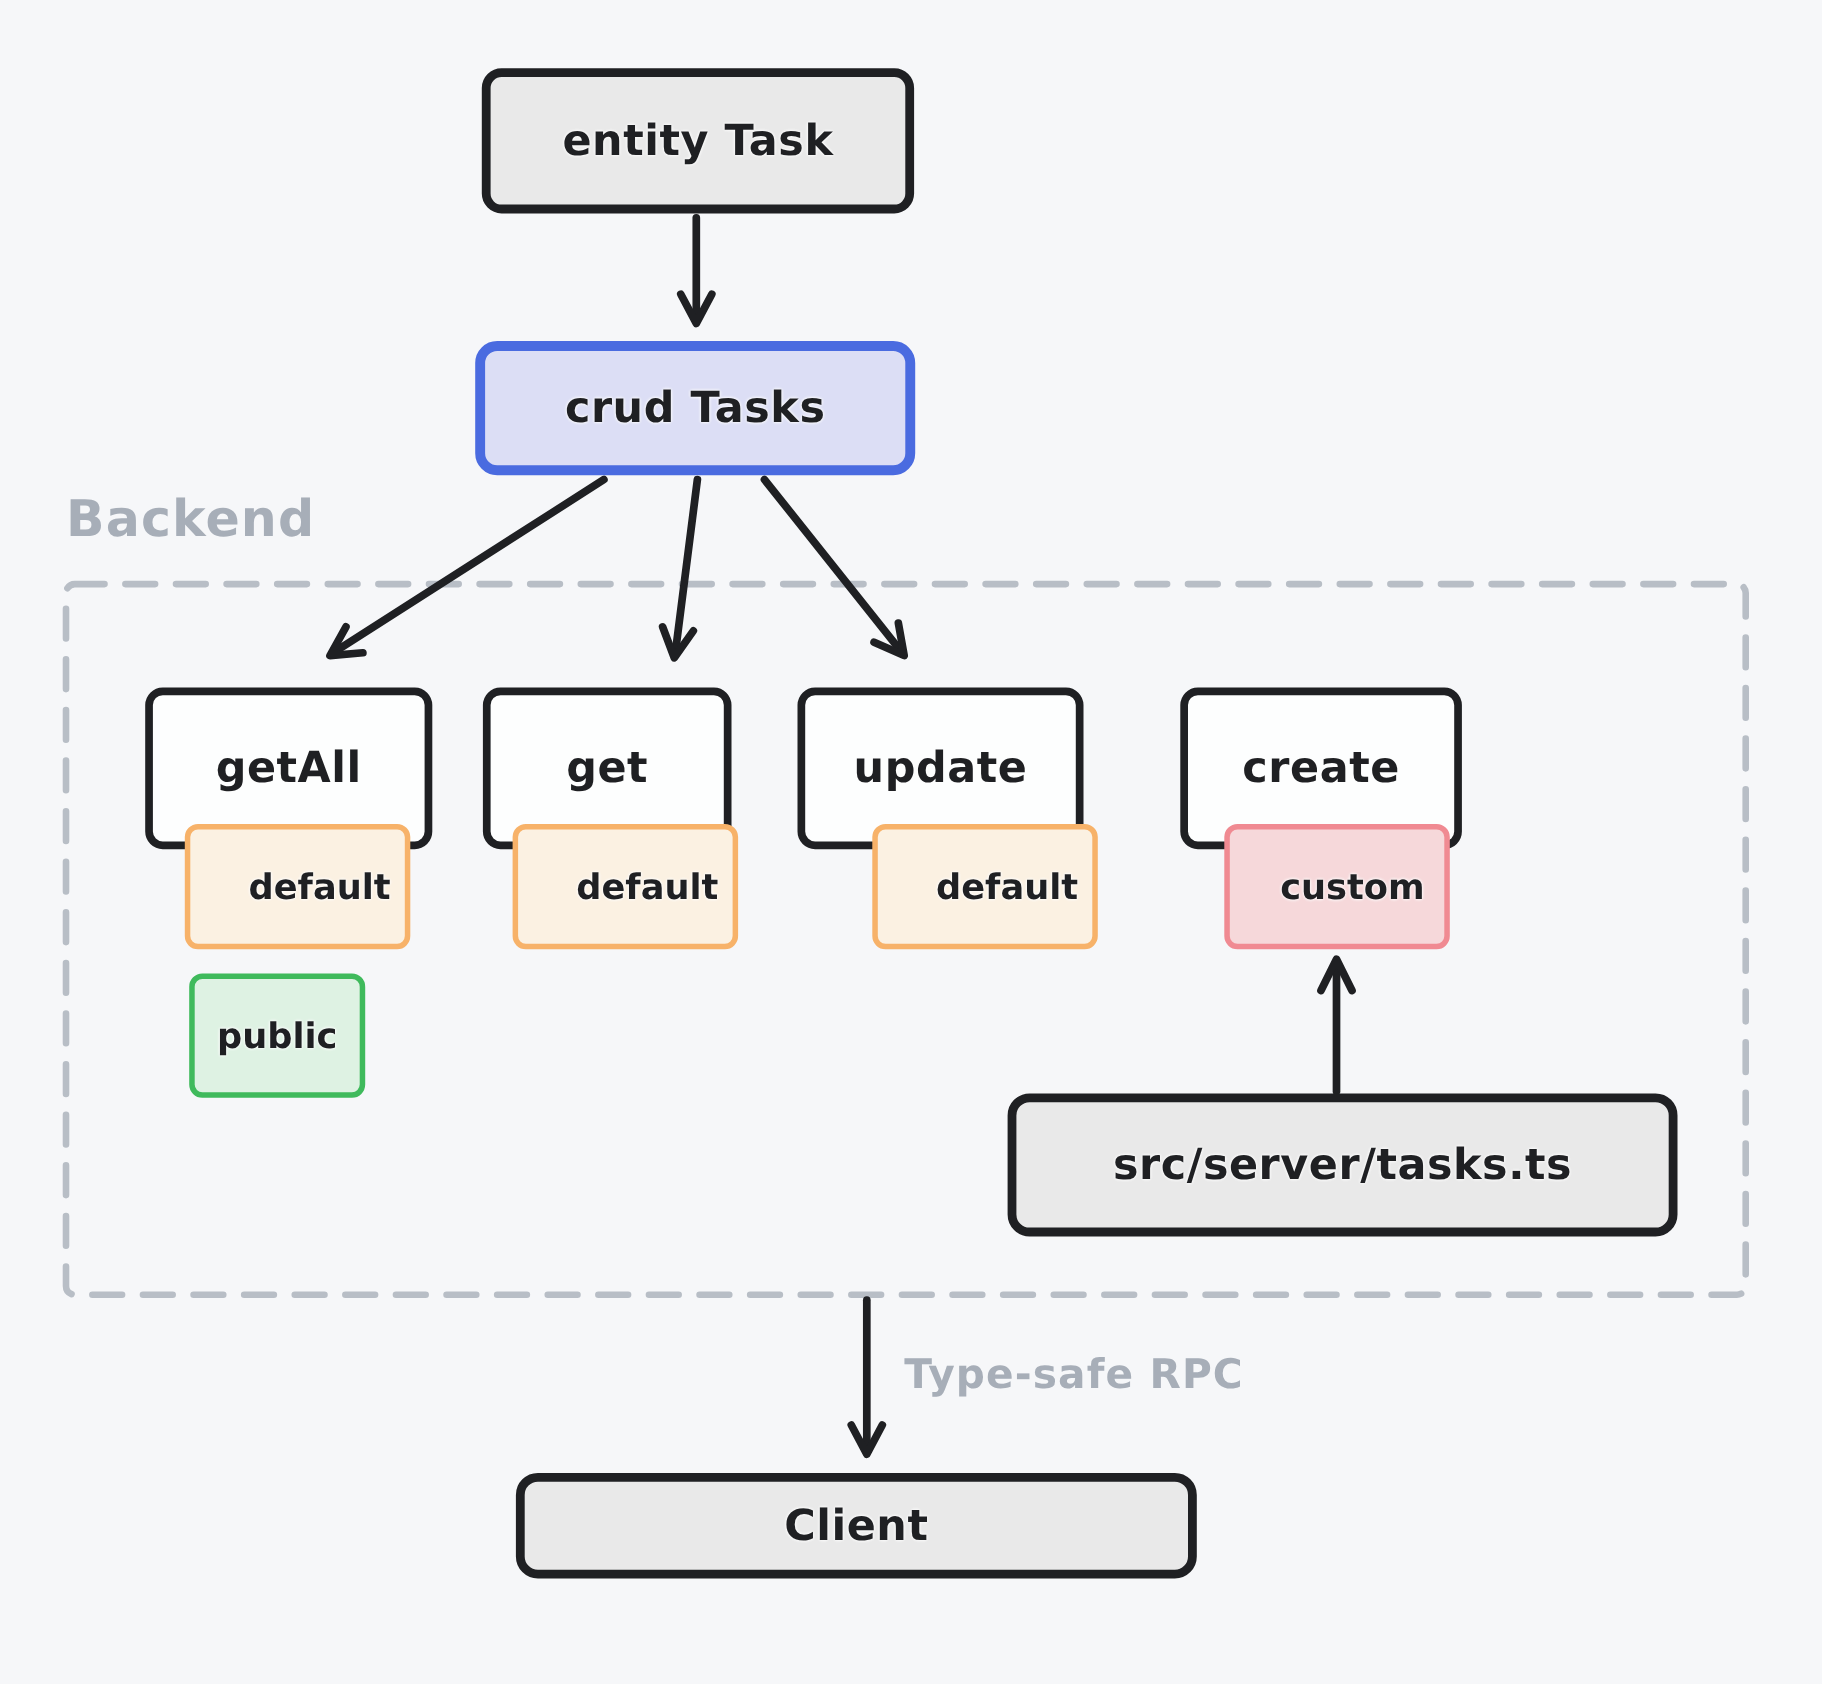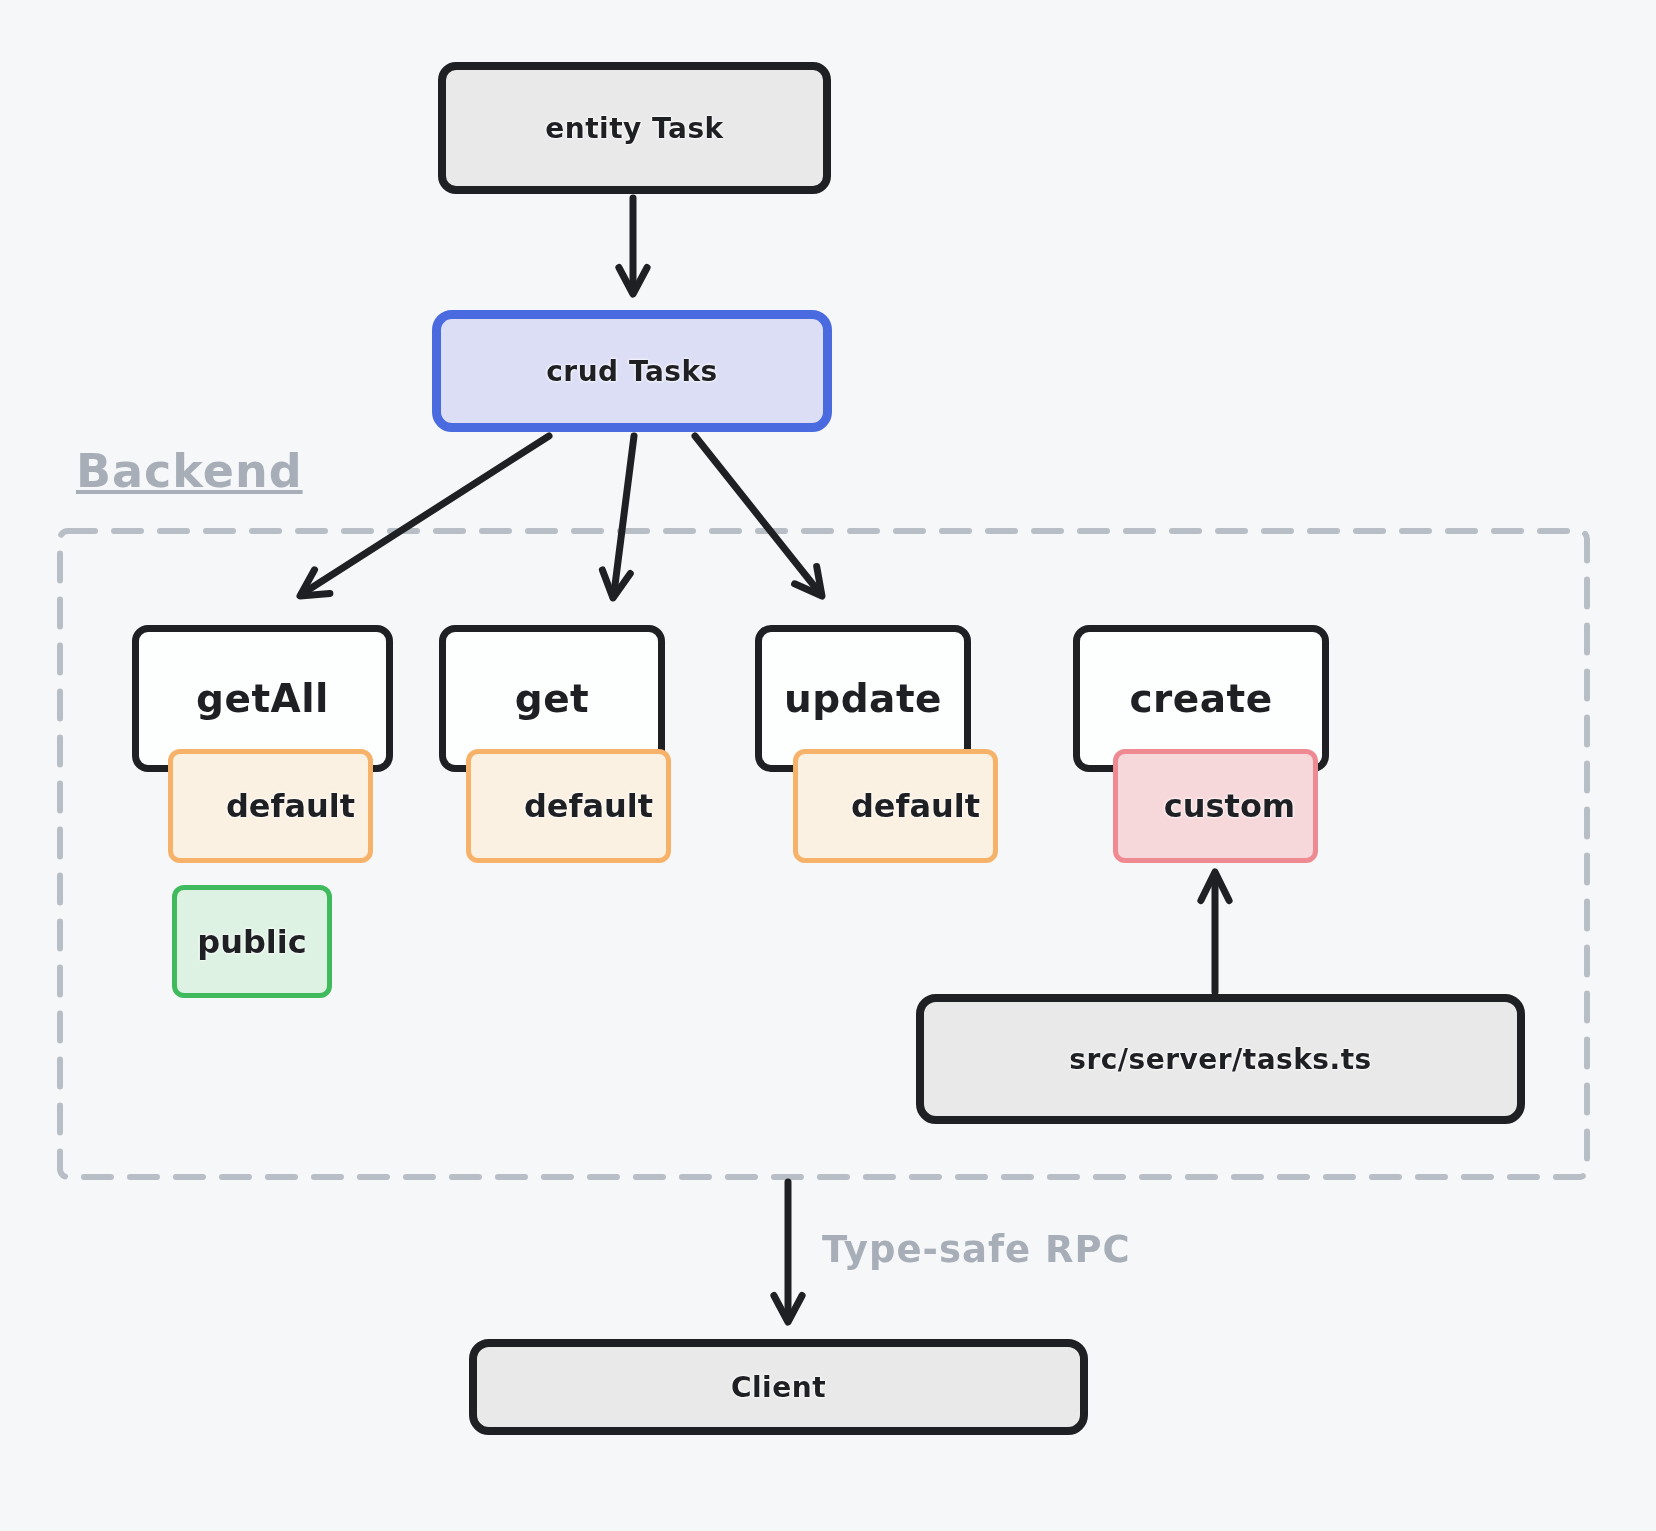--- a/index.html
+++ b/index.html
@@ -40,21 +40,21 @@
   }
   .node {
     position: absolute;
     display: flex;
     align-items: center;
     justify-content: center;
     text-align: center;
     background: var(--gray-fill);
     border: 8px solid var(--ink);
     border-radius: 18px;
-    font-size: 28px;
+    font-size: 39px;
     letter-spacing: 0.5px;
     text-shadow: 0 0 3px #fff, 0 0 3px #fff;
   }
   .node.white { background: var(--white-fill); border-width: 7px; border-radius: 16px; font-size: 39px; }
   .node.blue  { background: var(--blue-fill); border-color: var(--accent-blue); border-width: 9px; border-radius: 20px; }
   .chip {
     position: absolute;
     display: flex;
     align-items: center;
     justify-content: center;
@@ -66,38 +66,38 @@
   }
   .chip.orange { background: var(--orange-fill); border-color: var(--orange-border); padding-left: 40px; }
   .chip.pink   { background: var(--pink-fill);   border-color: var(--pink-border); }
   .chip.green  { background: var(--green-fill);  border-color: var(--green-border); }
 
   
   .n-entity { left: 438px; top: 62px;  width: 393px; height: 132px; }
   .n-crud   { left: 432px; top: 310px; width: 400px; height: 122px; }
   .n-getall { left: 132px; top: 625px; width: 261px; height: 147px; }
   .n-get    { left: 439px; top: 625px; width: 226px; height: 147px; }
-  .n-update { left: 755px; top: 625px; width: 216px; height: 147px; }
+  .n-update { left: 725px; top: 625px; width: 260px; height: 147px; }
   .n-create { left: 1073px; top: 625px; width: 256px; height: 147px; }
   .n-server { left: 916px; top: 994px; width: 609px; height: 130px; border-radius: 20px; }
   .n-client { left: 469px; top: 1339px; width: 619px; height: 96px; border-radius: 20px; }
 
   .c-getall-default { left: 168px;  top: 749px; width: 205px; height: 114px; }
   .c-get-default    { left: 466px;  top: 749px; width: 205px; height: 114px; }
   .c-update-default { left: 793px;  top: 749px; width: 205px; height: 114px; }
   .c-create-custom  { left: 1113px; top: 749px; width: 205px; height: 114px; padding-left: 28px; }
   .c-getall-public  { left: 172px;  top: 885px; width: 160px; height: 113px; }
 
   .region-label {
     position: absolute;
     color: var(--muted);
     font-size: 46px;
     letter-spacing: 1px;
   }
-  .l-backend { left: 76px; top: 444px; text-decoration: underline; }
+  .l-backend { left: 60px; top: 444px; }
   .l-rpc { left: 822px; top: 1228px; font-size: 37px; }
 </style>
 </head>
 <body>
 
 <div class="canvas">
 
   <svg class="arrows" viewBox="0 0 1656 1531" fill="none" stroke="#1f2023" stroke-width="7" stroke-linecap="round" stroke-linejoin="round">
 
     <rect x="60" y="531" width="1527" height="646" rx="8" stroke="#b8bec6" stroke-width="6" stroke-dasharray="27 19"></rect>

